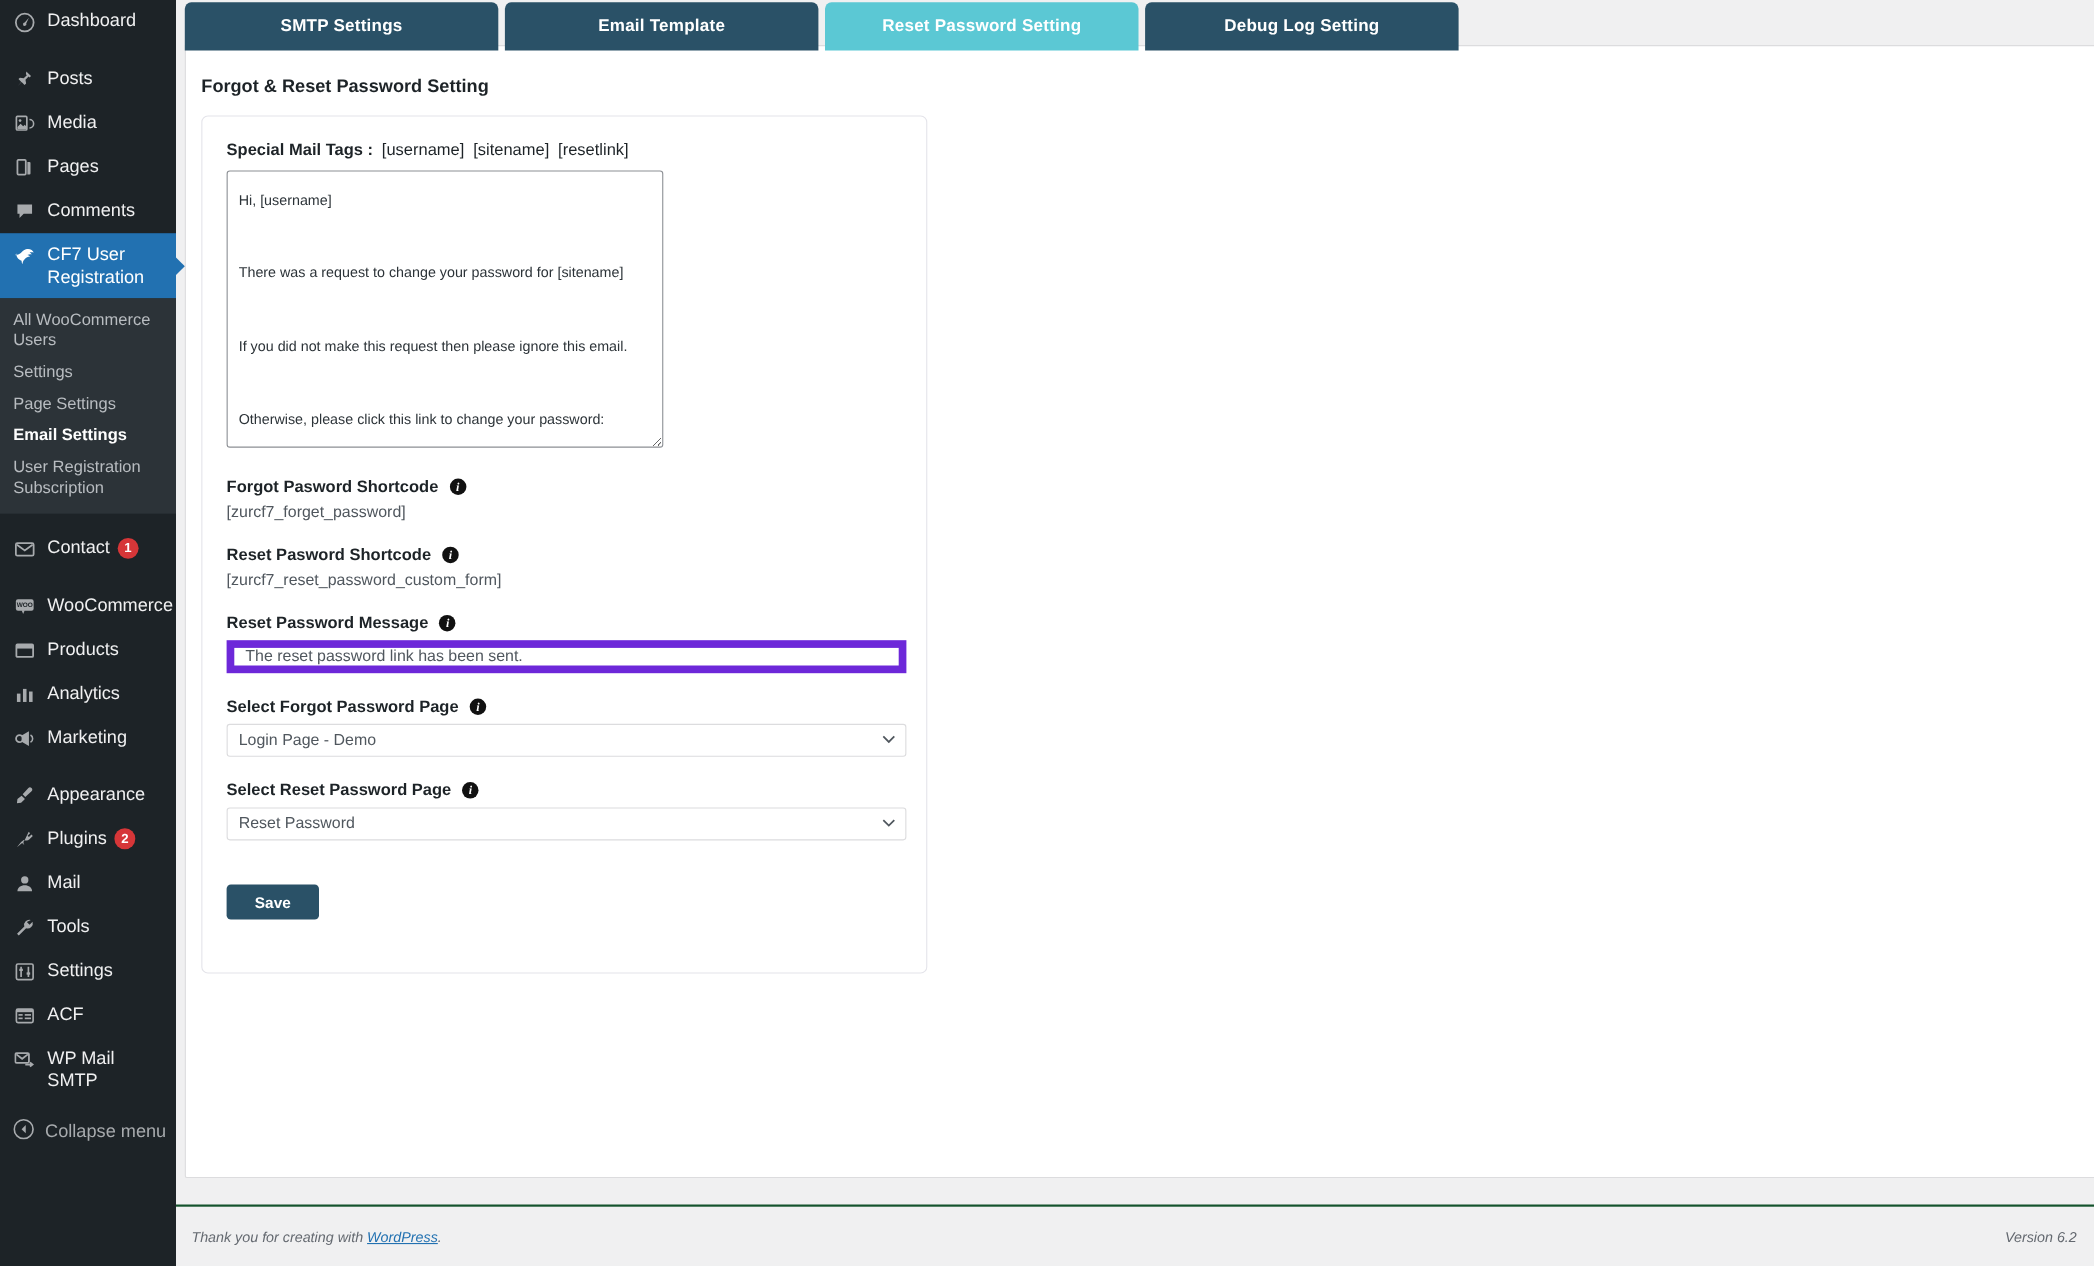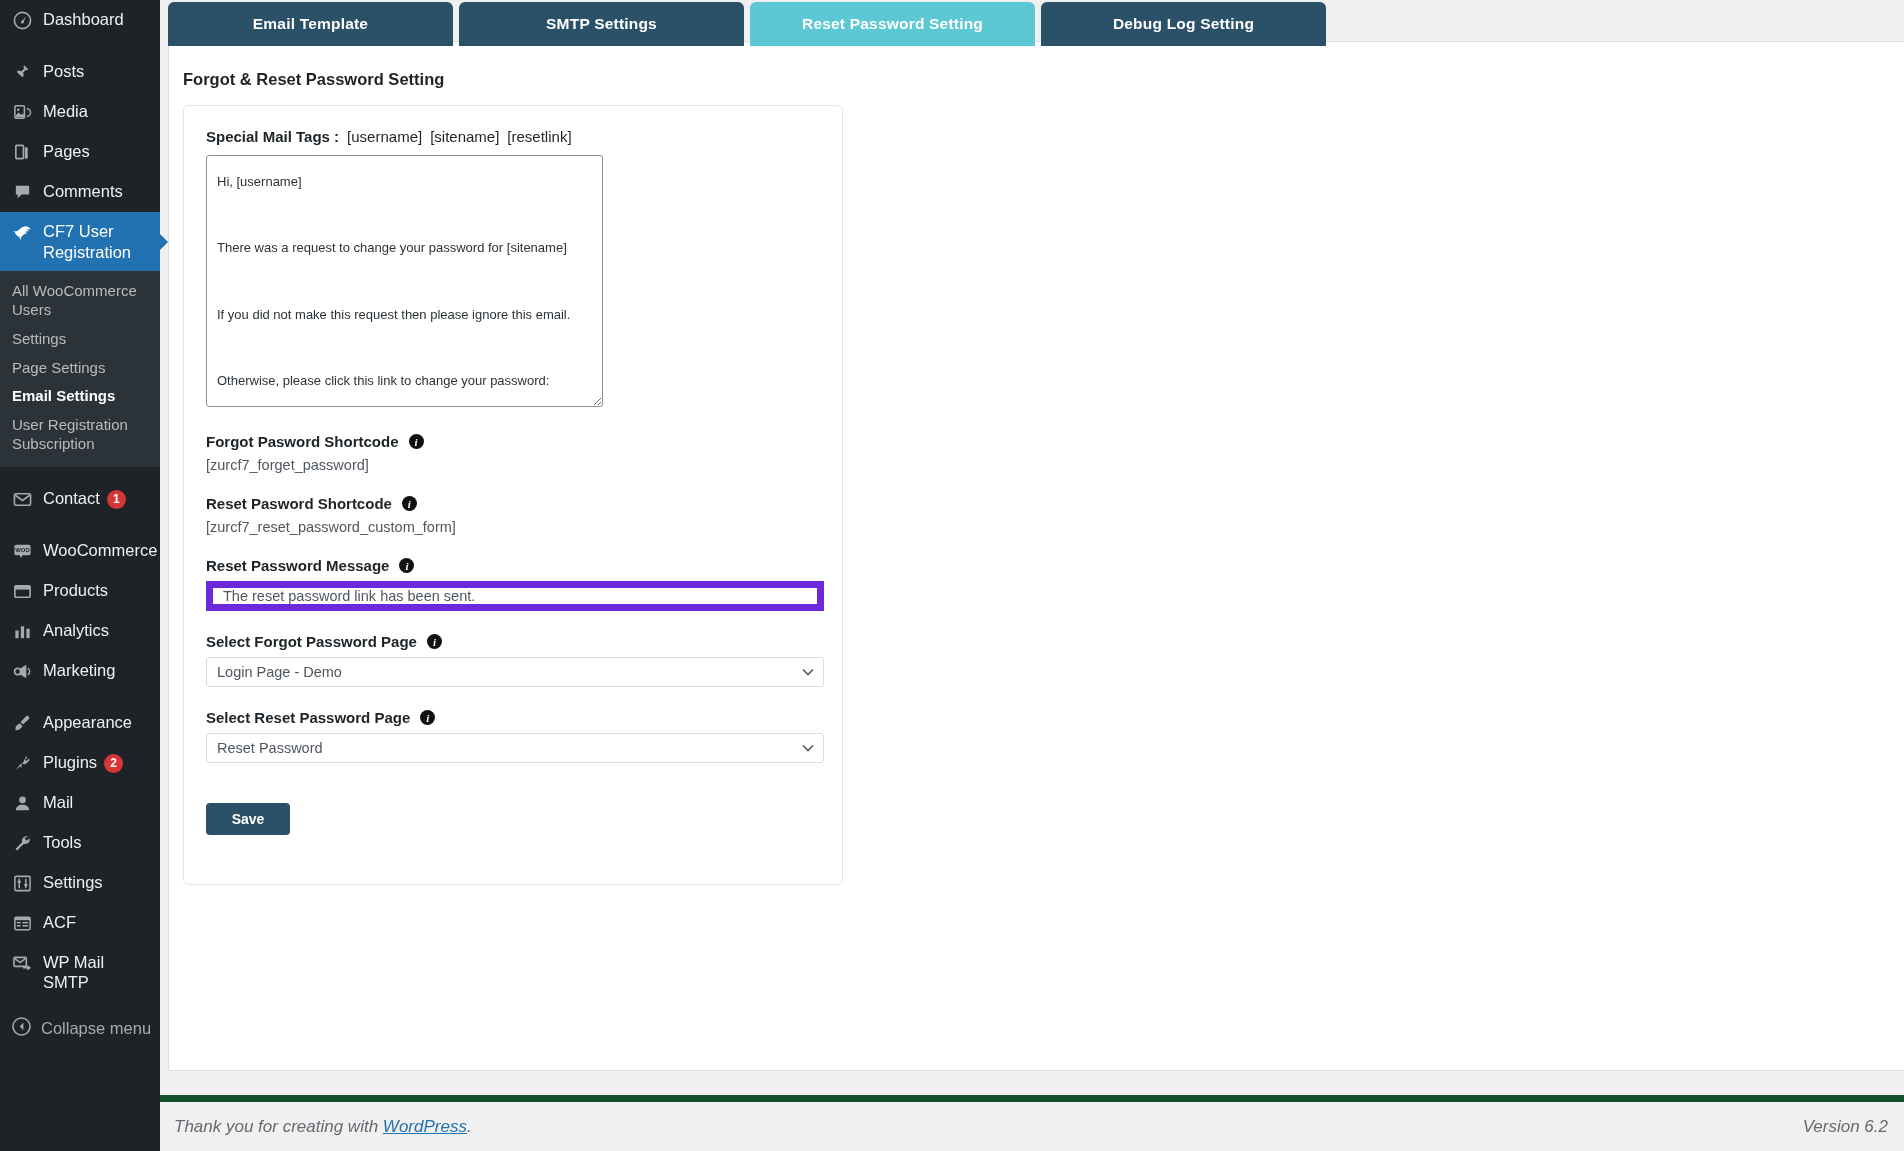--- a/index.html
+++ b/index.html
@@ -156,23 +156,23 @@
     font-size: 14px; font-weight: bold; cursor: pointer;
     font-family: "Liberation Sans", sans-serif;
   }
 
   
   .footer {
     position: absolute; left: 0; bottom: 0;
     width: 100%; height: 56px;
     display: flex; align-items: center; justify-content: space-between;
     padding: 0 16px 0 14px;
-    border-top: 7px solid #14532d;
+    border-top: 2px solid #14532d;
     background: #f0f0f1;
-    font-size: 17px; color: #646970; font-style: italic;
+    font-size: 13px; color: #646970; font-style: italic;
   }
   .footer a { color: #2271b1; }
   .footer .ver { font-style: italic; }
 </style>
 </head>
 <body>
 
 <div class="screen">
 
   <nav class="sidebar">
@@ -363,22 +363,22 @@
             <path d="M12 6l-4 4 4 4z"></path>
           </svg>
       </span>
       <span>Collapse menu</span>
     </div>
   </nav>
 
   <div class="main">
 
     <div class="tabrow" id="tabrow">
+        <div class="tab">SMTP Settings</div>
         <div class="tab">Email Template</div>
-        <div class="tab">SMTP Settings</div>
         <div class="tab active">Reset Password Setting</div>
         <div class="tab">Debug Log Setting</div>
       </div>
 
     <div class="panel">
       <div class="panel-title">Forgot &amp; Reset Password Setting</div>
 
       <div class="card">
 
         <div class="mailtags">

